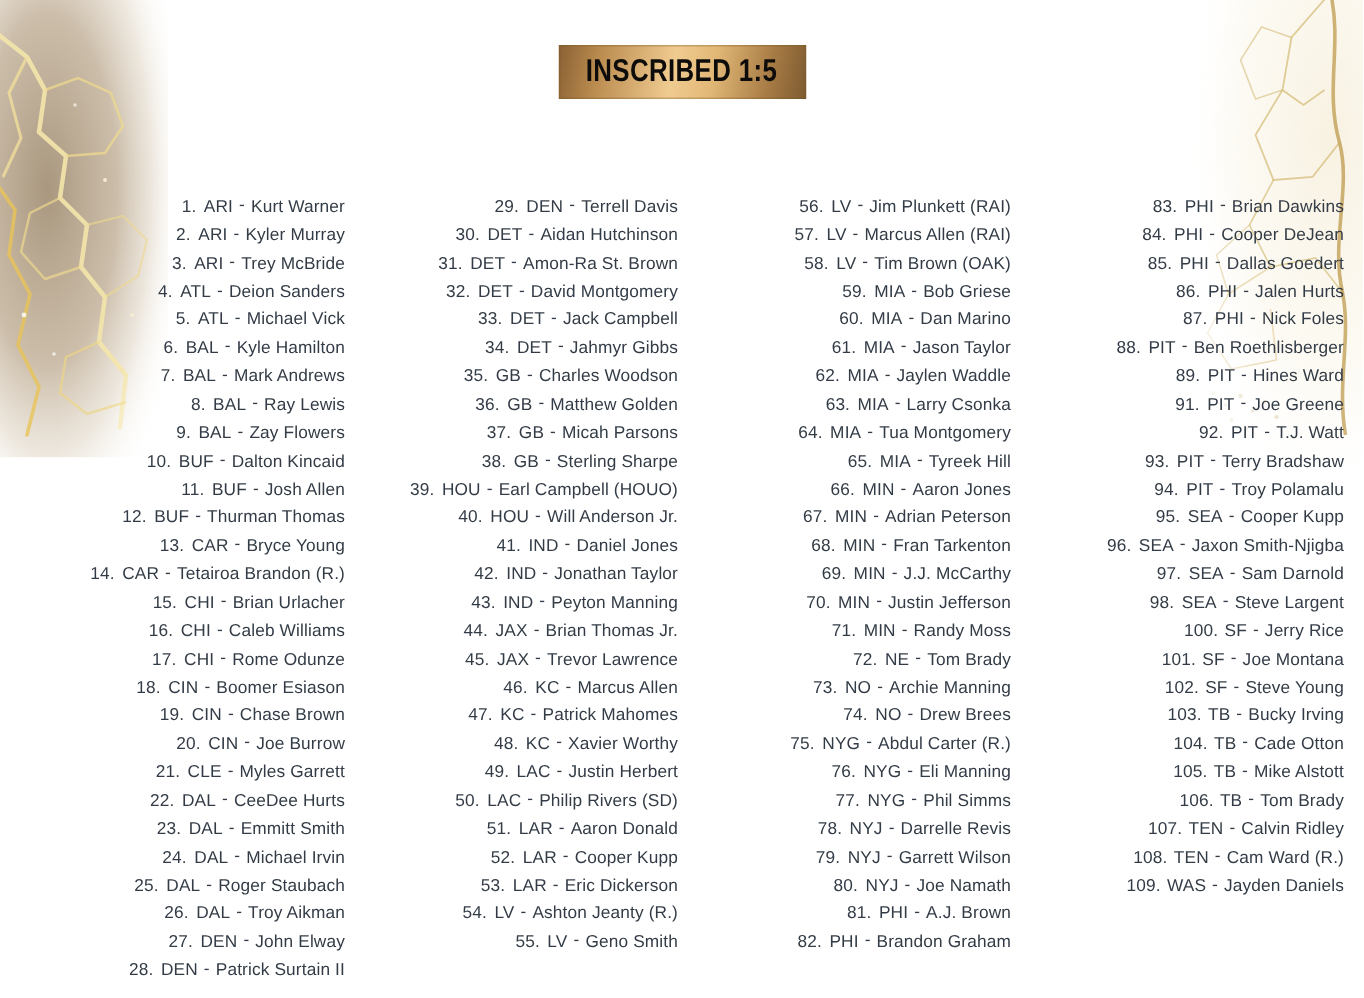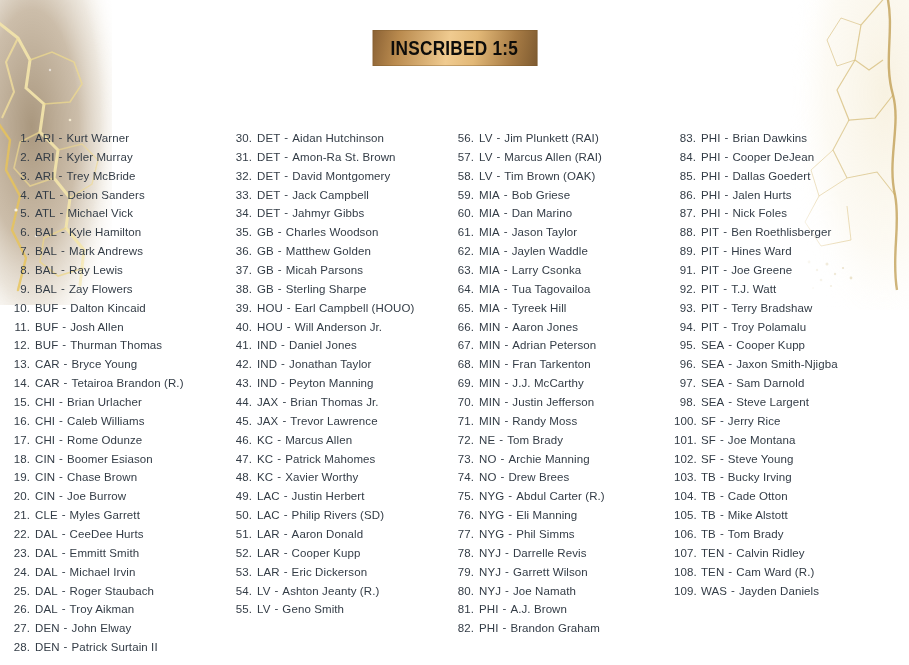--- a/index.html
+++ b/index.html
@@ -25,21 +25,21 @@
     color:#0d0c0a;font-weight:700;font-size:21px;letter-spacing:.3px;
     transform:scaleX(.82);white-space:nowrap;
   }
 
   
   .checklist{
     position:absolute;left:8px;top:129px;
     display:grid;grid-template-columns:222px 222px 222px 222px;
     align-items:start;
   }
-  .col{display:flex;flex-direction:column;}
+  .col{display:flex;flex-direction:column;align-items:flex-end;}
   .row{
     white-space:nowrap;height:18.86px;line-height:18.86px;
     font-size:11.5px;color:#333c46;letter-spacing:.1px;
   }
   .num{display:inline-block;width:22px;text-align:right;margin-right:5px;}
   .dash{margin:0 4px;position:relative;top:-1px;}
 </style>
 </head>
 <body>
 
@@ -149,20 +149,21 @@
         <div class="row"><span class="num">21.</span><span class="team">CLE</span><span class="dash">-</span><span class="player">Myles Garrett</span></div>
         <div class="row"><span class="num">22.</span><span class="team">DAL</span><span class="dash">-</span><span class="player">CeeDee Hurts</span></div>
         <div class="row"><span class="num">23.</span><span class="team">DAL</span><span class="dash">-</span><span class="player">Emmitt Smith</span></div>
         <div class="row"><span class="num">24.</span><span class="team">DAL</span><span class="dash">-</span><span class="player">Michael Irvin</span></div>
         <div class="row"><span class="num">25.</span><span class="team">DAL</span><span class="dash">-</span><span class="player">Roger Staubach</span></div>
         <div class="row"><span class="num">26.</span><span class="team">DAL</span><span class="dash">-</span><span class="player">Troy Aikman</span></div>
         <div class="row"><span class="num">27.</span><span class="team">DEN</span><span class="dash">-</span><span class="player">John Elway</span></div>
         <div class="row"><span class="num">28.</span><span class="team">DEN</span><span class="dash">-</span><span class="player">Patrick Surtain II</span></div>
       </div>
     <div class="col">
+        <div class="row"><span class="num">29.</span><span class="team">DEN</span><span class="dash">-</span><span class="player">Terrell Davis</span></div>
         <div class="row"><span class="num">30.</span><span class="team">DET</span><span class="dash">-</span><span class="player">Aidan Hutchinson</span></div>
         <div class="row"><span class="num">31.</span><span class="team">DET</span><span class="dash">-</span><span class="player">Amon-Ra St. Brown</span></div>
         <div class="row"><span class="num">32.</span><span class="team">DET</span><span class="dash">-</span><span class="player">David Montgomery</span></div>
         <div class="row"><span class="num">33.</span><span class="team">DET</span><span class="dash">-</span><span class="player">Jack Campbell</span></div>
         <div class="row"><span class="num">34.</span><span class="team">DET</span><span class="dash">-</span><span class="player">Jahmyr Gibbs</span></div>
         <div class="row"><span class="num">35.</span><span class="team">GB</span><span class="dash">-</span><span class="player">Charles Woodson</span></div>
         <div class="row"><span class="num">36.</span><span class="team">GB</span><span class="dash">-</span><span class="player">Matthew Golden</span></div>
         <div class="row"><span class="num">37.</span><span class="team">GB</span><span class="dash">-</span><span class="player">Micah Parsons</span></div>
         <div class="row"><span class="num">38.</span><span class="team">GB</span><span class="dash">-</span><span class="player">Sterling Sharpe</span></div>
         <div class="row"><span class="num">39.</span><span class="team">HOU</span><span class="dash">-</span><span class="player">Earl Campbell (HOUO)</span></div>
@@ -185,21 +186,21 @@
       </div>
     <div class="col">
         <div class="row"><span class="num">56.</span><span class="team">LV</span><span class="dash">-</span><span class="player">Jim Plunkett (RAI)</span></div>
         <div class="row"><span class="num">57.</span><span class="team">LV</span><span class="dash">-</span><span class="player">Marcus Allen (RAI)</span></div>
         <div class="row"><span class="num">58.</span><span class="team">LV</span><span class="dash">-</span><span class="player">Tim Brown (OAK)</span></div>
         <div class="row"><span class="num">59.</span><span class="team">MIA</span><span class="dash">-</span><span class="player">Bob Griese</span></div>
         <div class="row"><span class="num">60.</span><span class="team">MIA</span><span class="dash">-</span><span class="player">Dan Marino</span></div>
         <div class="row"><span class="num">61.</span><span class="team">MIA</span><span class="dash">-</span><span class="player">Jason Taylor</span></div>
         <div class="row"><span class="num">62.</span><span class="team">MIA</span><span class="dash">-</span><span class="player">Jaylen Waddle</span></div>
         <div class="row"><span class="num">63.</span><span class="team">MIA</span><span class="dash">-</span><span class="player">Larry Csonka</span></div>
-        <div class="row"><span class="num">64.</span><span class="team">MIA</span><span class="dash">-</span><span class="player">Tua Tagovailoa</span></div>
+        <div class="row"><span class="num">64.</span><span class="team">MIA</span><span class="dash">-</span><span class="player">Tua Montgomery</span></div>
         <div class="row"><span class="num">65.</span><span class="team">MIA</span><span class="dash">-</span><span class="player">Tyreek Hill</span></div>
         <div class="row"><span class="num">66.</span><span class="team">MIN</span><span class="dash">-</span><span class="player">Aaron Jones</span></div>
         <div class="row"><span class="num">67.</span><span class="team">MIN</span><span class="dash">-</span><span class="player">Adrian Peterson</span></div>
         <div class="row"><span class="num">68.</span><span class="team">MIN</span><span class="dash">-</span><span class="player">Fran Tarkenton</span></div>
         <div class="row"><span class="num">69.</span><span class="team">MIN</span><span class="dash">-</span><span class="player">J.J. McCarthy</span></div>
         <div class="row"><span class="num">70.</span><span class="team">MIN</span><span class="dash">-</span><span class="player">Justin Jefferson</span></div>
         <div class="row"><span class="num">71.</span><span class="team">MIN</span><span class="dash">-</span><span class="player">Randy Moss</span></div>
         <div class="row"><span class="num">72.</span><span class="team">NE</span><span class="dash">-</span><span class="player">Tom Brady</span></div>
         <div class="row"><span class="num">73.</span><span class="team">NO</span><span class="dash">-</span><span class="player">Archie Manning</span></div>
         <div class="row"><span class="num">74.</span><span class="team">NO</span><span class="dash">-</span><span class="player">Drew Brees</span></div>

